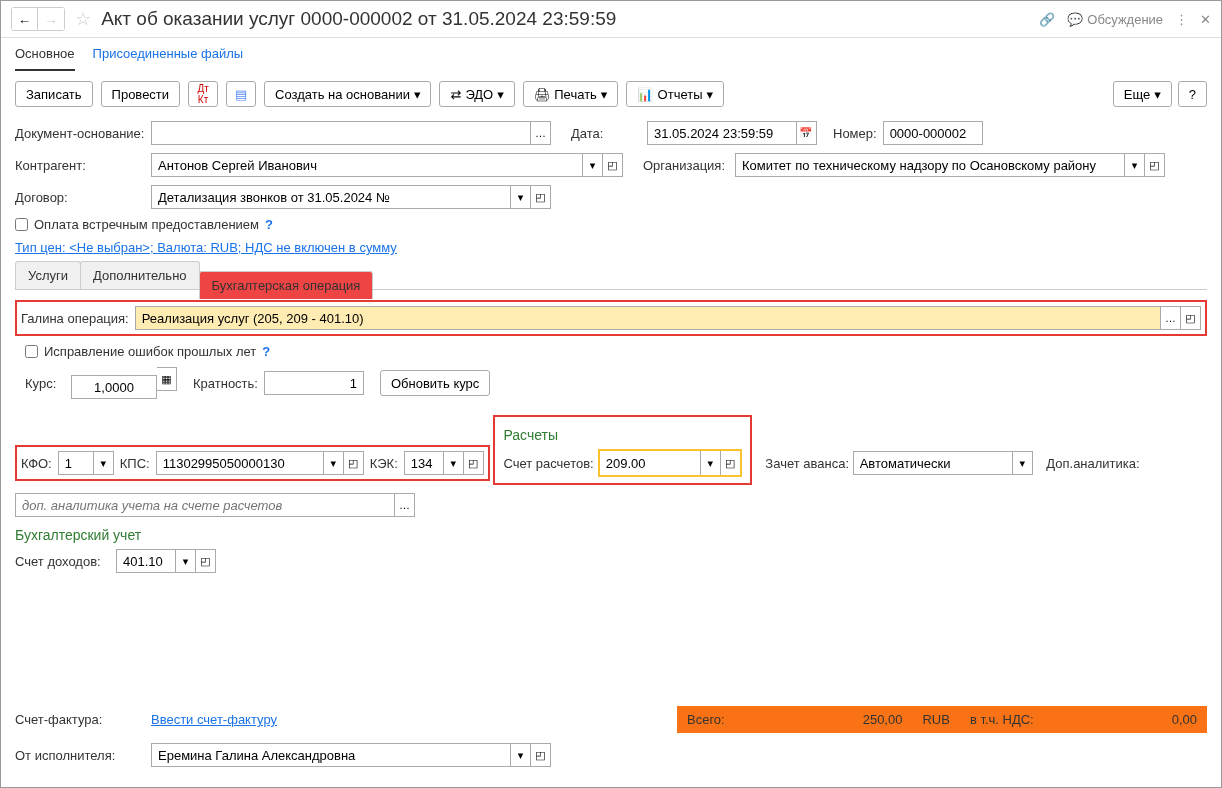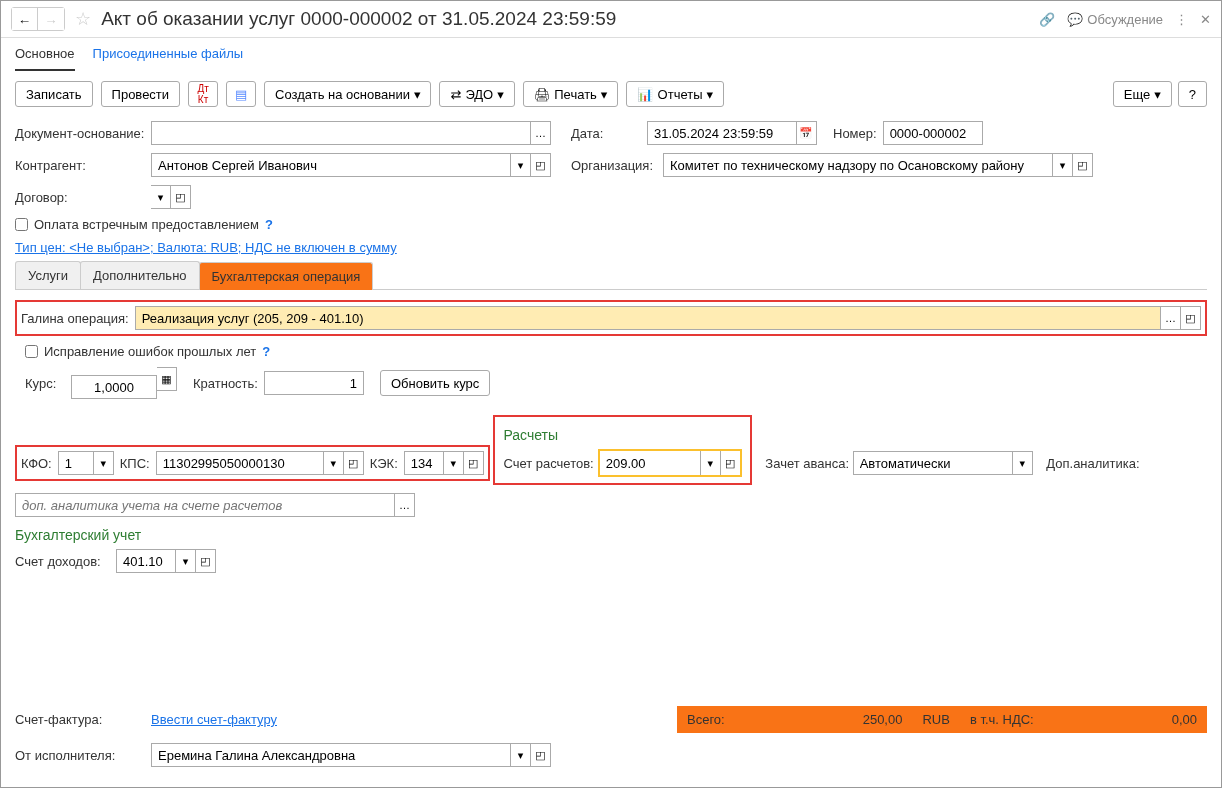--- a/index.html
+++ b/index.html
@@ -25,21 +25,21 @@
 .form-row { display: flex; align-items: center; margin-bottom: 8px; gap: 6px; }
 .label { min-width: 130px; }
 .input-group { display: flex; }
 .text-input { border: 1px solid #aaa; padding: 3px 6px; height: 24px; font-size: 13px; background: #fff; }
 .mini-btn { width: 20px; height: 24px; border: 1px solid #aaa; border-left: none; background: #fff; cursor: pointer; display: flex; align-items: center; justify-content: center; font-size: 11px; }
 .link-text { color: #1a73e8; text-decoration: underline; cursor: pointer; }
 .checkbox-row { display: flex; align-items: center; gap: 6px; margin-bottom: 8px; }
 .help-icon { color: #1a73e8; font-weight: bold; cursor: pointer; }
 .inner-tabs { display: flex; border-bottom: 1px solid #ccc; margin-top: 6px; }
 .inner-tab { padding: 6px 12px; border: 1px solid #ccc; border-bottom: none; background: #f0f0f0; cursor: pointer; margin-right: -1px; border-radius: 3px 3px 0 0; }
-.inner-tab.active { background: #f97316; position: relative; top: 1px; text-align: right; }
+.inner-tab.active { background: #ef4444; position: relative; top: 10px; text-align: right; }
 .tab-content { padding: 10px 0; }
 .hl-red { border: 2px solid #e53935; padding: 4px; margin-bottom: 8px; }
 .hl-yellow { border: 2px solid #fbc02d; }
 .hl-input { background: #ffecb3 !important; }
 .section-green { color: #2e7d32; font-size: 14px; margin: 6px 0; }
 .footer { position: absolute; bottom: 0; left: 0; right: 0; padding: 10px 14px; }
 .footer-row { display: flex; align-items: center; margin-bottom: 10px; gap: 6px; }
 .totals { background: #f97316; padding: 6px 10px; display: flex; gap: 20px; margin-left: auto; min-width: 530px; }
 .sep { flex: 1; }
 </style>
@@ -97,35 +97,36 @@
       <input class="text-input" style="width: 150px;" value="31.05.2024 23:59:59">
       <button class="mini-btn">📅</button>
     </div>
     <span style="margin-left:10px">Номер:</span>
     <input class="text-input" style="width: 100px;" value="0000-000002">
   </div>
 
   <div class="form-row">
     <span class="label">Контрагент:</span>
     <div class="input-group">
-      <input class="text-input" style="width: 360px;" value="Антонов Сергей Иванович">
+      <input class="text-input" style="width: 432px;" value="Антонов Сергей Иванович">
       <button class="mini-btn">▾</button>
       <button class="mini-btn">◰</button>
     </div>
     <span style="margin-left:14px;min-width:86px">Организация:</span>
     <div class="input-group">
       <input class="text-input" style="width: 390px;" value="Комитет по техническому надзору по Осановскому району">
       <button class="mini-btn">▾</button>
       <button class="mini-btn">◰</button>
     </div>
   </div>
 
   <div class="form-row">
     <span class="label">Договор:</span>
     <div class="input-group">
+      <input class="text-input" style="width: 360px;" value="Детализация звонков от 31.05.2024 №">
       <button class="mini-btn">▾</button>
       <button class="mini-btn">◰</button>
     </div>
   </div>
 
   <div class="checkbox-row">
     <input type="checkbox" style="">
     <span>Оплата встречным предоставлением</span>
     <span class="help-icon">?</span>
   </div>

